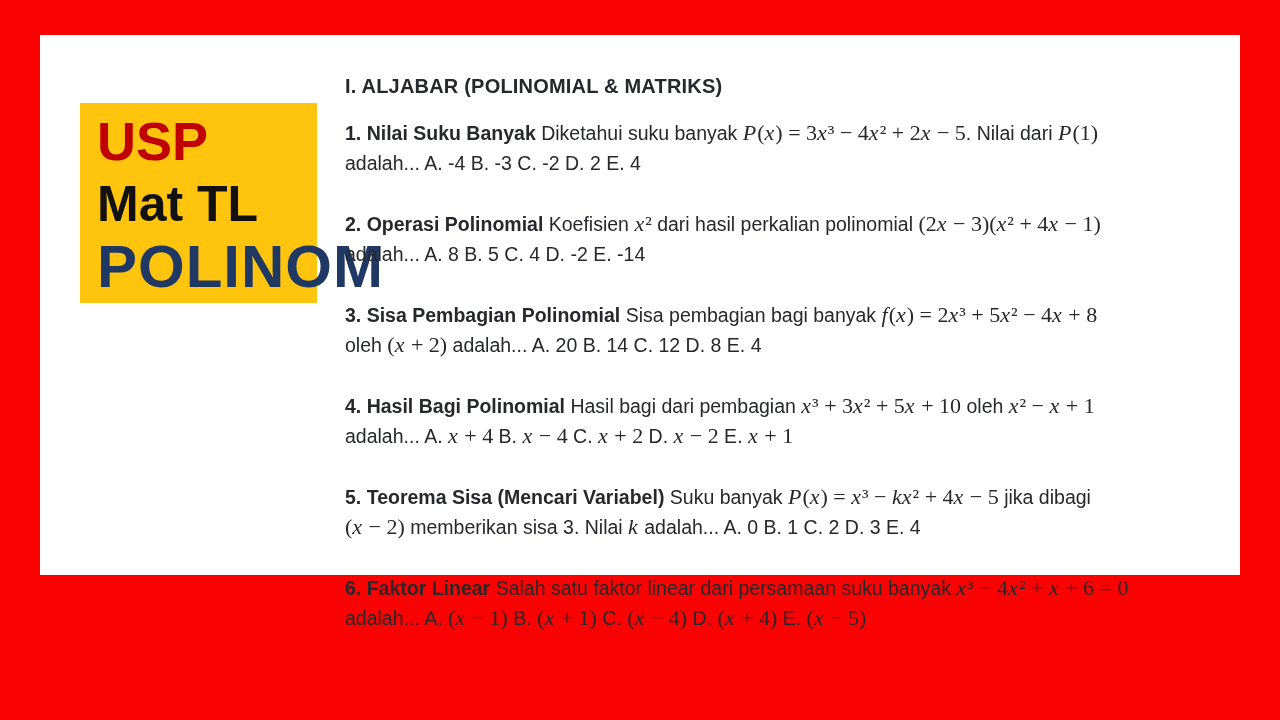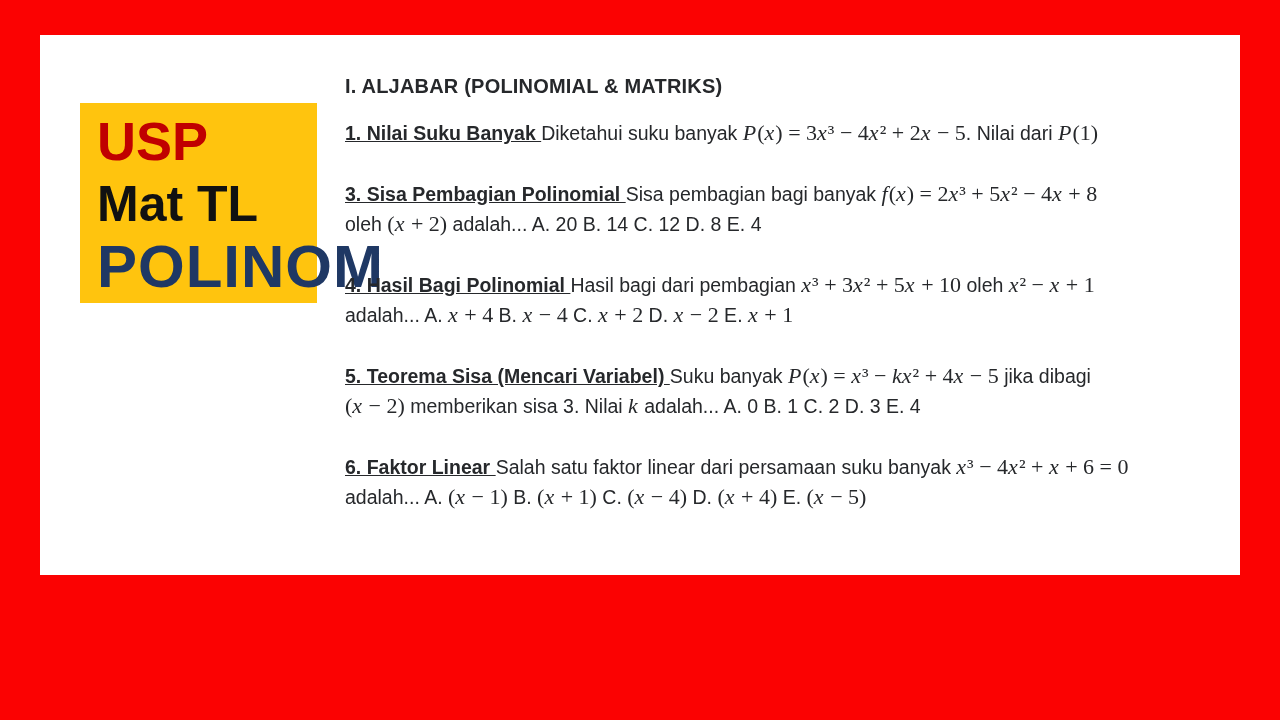--- a/index.html
+++ b/index.html
@@ -64,21 +64,21 @@
     font-weight:700;
     line-height:24px;
     margin-bottom:20px;
     letter-spacing:0.2px;
   }
   .question{
     font-size:19.5px;
     line-height:30px;
     margin-bottom:31px;
   }
-  .question .bold{font-weight:700;text-decoration:underline;}
+  .question .bold{font-weight:700;}
   .question .math{
     font-family:Liberation Serif, serif;
     font-size:22px;
     white-space:nowrap;
   }
   .question .math i{
     font-style:italic;
     padding-right:1px;
   }
 </style>
@@ -89,21 +89,22 @@
 
   <div class="badge">
     <div class="badge-line usp">USP</div>
     <div class="badge-line mat">Mat TL</div>
     <div class="badge-line pol">POLINOM</div>
   </div>
 
   <div class="content">
     <div class="doc-title">I. ALJABAR (POLINOMIAL &amp; MATRIKS)</div>
     <div>
-        <div class="question"><span class="bold">1. Nilai Suku Banyak </span><span class="text">Diketahui suku banyak </span><span class="math"><i>P</i>(<i>x</i>) = 3<i>x</i>³ − 4<i>x</i>² + 2<i>x</i> − 5</span><span class="text">. Nilai dari </span><span class="math"><i>P</i>(1)</span><br></div>
+        <div class="question"><span class="bold">1. Nilai Suku Banyak </span><span class="text">Diketahui suku banyak </span><span class="math"><i>P</i>(<i>x</i>) = 3<i>x</i>³ − 4<i>x</i>² + 2<i>x</i> − 5</span><span class="text">. Nilai dari </span><span class="math"><i>P</i>(1)</span><br><span class="text">adalah... A. -4 B. -3 C. -2 D. 2 E. 4</span></div>
+        <div class="question"><span class="bold">2. Operasi Polinomial </span><span class="text">Koefisien </span><span class="math"><i>x</i>²</span><span class="text"> dari hasil perkalian polinomial </span><span class="math">(2<i>x</i> − 3)(<i>x</i>² + 4<i>x</i> − 1)</span><br><span class="text">adalah... A. 8 B. 5 C. 4 D. -2 E. -14</span></div>
         <div class="question"><span class="bold">3. Sisa Pembagian Polinomial </span><span class="text">Sisa pembagian bagi banyak </span><span class="math"><i>f</i>(<i>x</i>) = 2<i>x</i>³ + 5<i>x</i>² − 4<i>x</i> + 8</span><br><span class="text">oleh </span><span class="math">(<i>x</i> + 2)</span><span class="text"> adalah... A. 20 B. 14 C. 12 D. 8 E. 4</span></div>
         <div class="question"><span class="bold">4. Hasil Bagi Polinomial </span><span class="text">Hasil bagi dari pembagian </span><span class="math"><i>x</i>³ + 3<i>x</i>² + 5<i>x</i> + 10</span><span class="text"> oleh </span><span class="math"><i>x</i>² − <i>x</i> + 1</span><br><span class="text">adalah... A. </span><span class="math"><i>x</i> + 4</span><span class="text"> B. </span><span class="math"><i>x</i> − 4</span><span class="text"> C. </span><span class="math"><i>x</i> + 2</span><span class="text"> D. </span><span class="math"><i>x</i> − 2</span><span class="text"> E. </span><span class="math"><i>x</i> + 1</span></div>
         <div class="question"><span class="bold">5. Teorema Sisa (Mencari Variabel) </span><span class="text">Suku banyak </span><span class="math"><i>P</i>(<i>x</i>) = <i>x</i>³ − <i>kx</i>² + 4<i>x</i> − 5</span><span class="text"> jika dibagi</span><br><span class="math">(<i>x</i> − 2)</span><span class="text"> memberikan sisa 3. Nilai </span><span class="math"><i>k</i></span><span class="text"> adalah... A. 0 B. 1 C. 2 D. 3 E. 4</span></div>
         <div class="question"><span class="bold">6. Faktor Linear </span><span class="text">Salah satu faktor linear dari persamaan suku banyak </span><span class="math"><i>x</i>³ − 4<i>x</i>² + <i>x</i> + 6 = 0</span><br><span class="text">adalah... A. </span><span class="math">(<i>x</i> − 1)</span><span class="text"> B. </span><span class="math">(<i>x</i> + 1)</span><span class="text"> C. </span><span class="math">(<i>x</i> − 4)</span><span class="text"> D. </span><span class="math">(<i>x</i> + 4)</span><span class="text"> E. </span><span class="math">(<i>x</i> − 5)</span></div>
       </div>
   </div>
 
 </div>
 
 </body></html>

